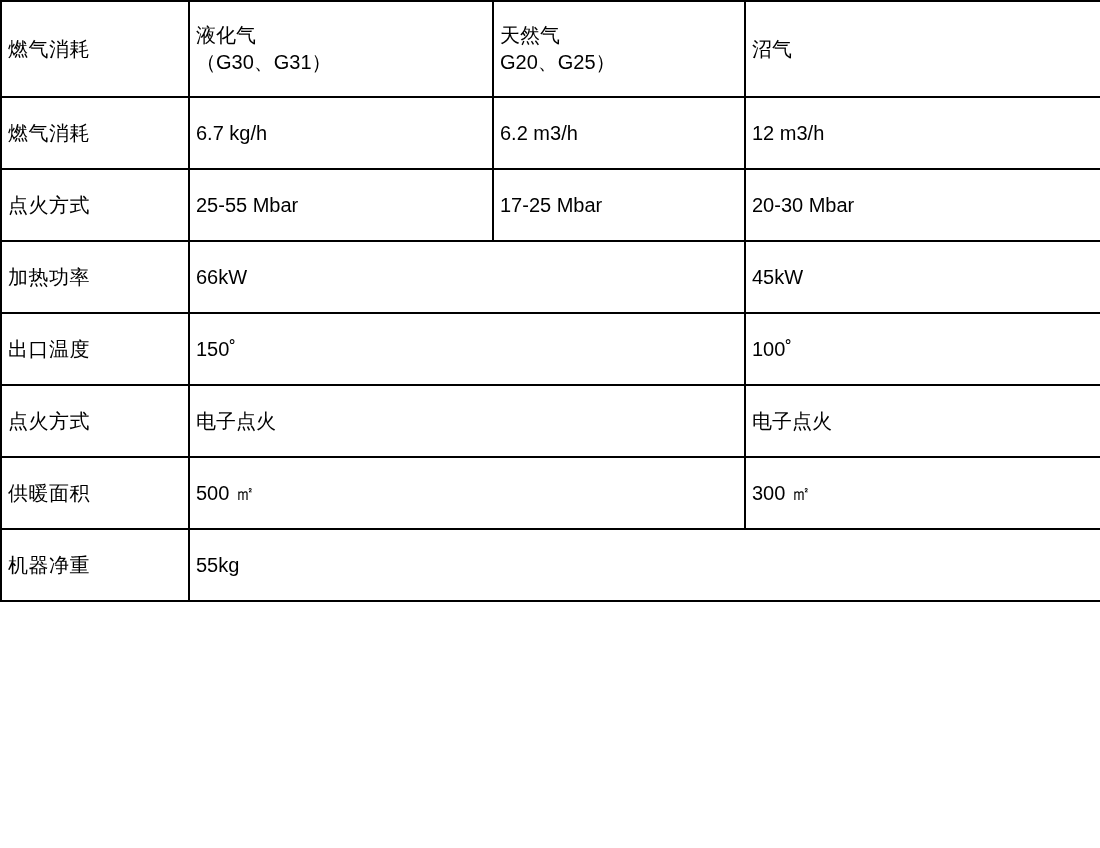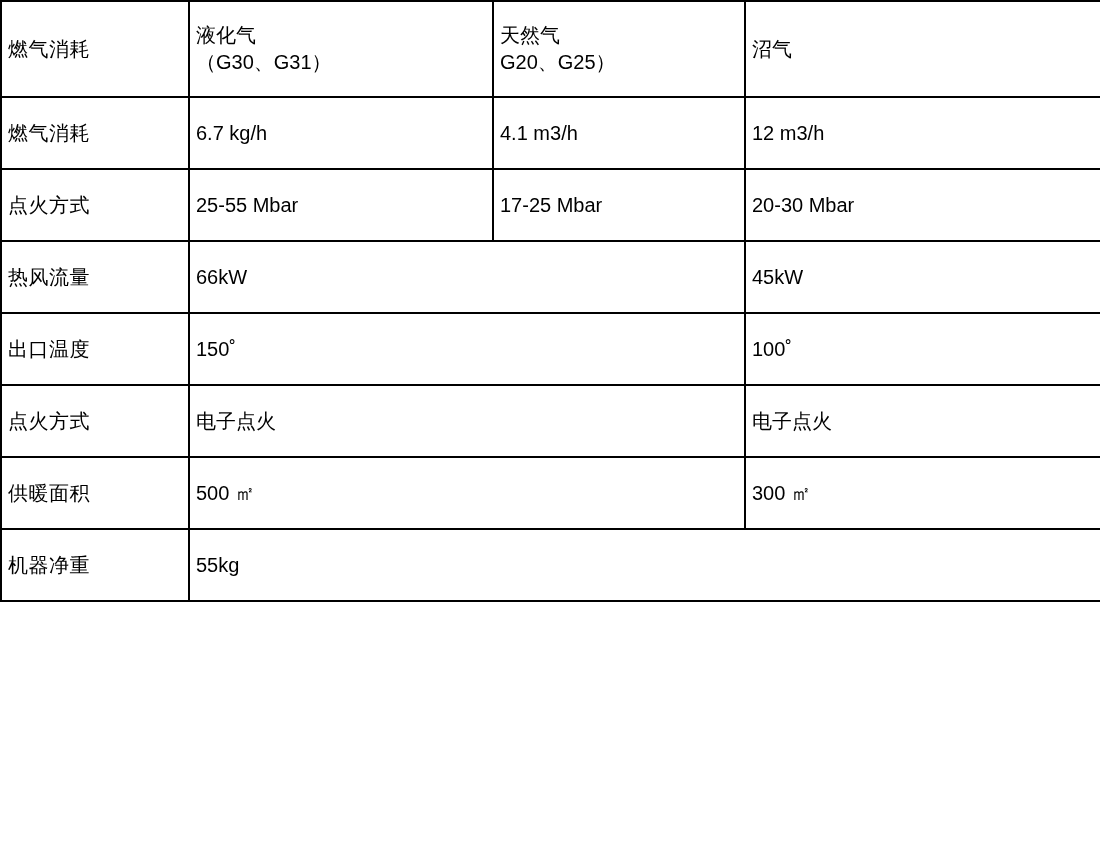--- a/index.html
+++ b/index.html
@@ -57,31 +57,31 @@
         <td class="label-cell">燃气消耗</td>
         <td class="multi-line">液化气
 （G30、G31）</td>
         <td class="multi-line">天然气
 G20、G25）</td>
         <td class="multi-line">沼气</td>
       </tr>
       <tr class="row-std">
         <td class="label-cell">燃气消耗</td>
         <td class="multi-line">6.7 kg/h</td>
-        <td class="multi-line">4.1 m3/h</td>
+        <td class="multi-line">6.2 m3/h</td>
         <td class="multi-line">12 m3/h</td>
       </tr>
       <tr class="row-std">
         <td class="label-cell">点火方式</td>
         <td class="multi-line">25-55 Mbar</td>
         <td class="multi-line">17-25 Mbar</td>
         <td class="multi-line">20-30 Mbar</td>
       </tr>
       <tr class="row-std">
-        <td class="label-cell">热风流量</td>
+        <td class="label-cell">加热功率</td>
         <td class="multi-line" colspan="2">66kW</td>
         <td class="multi-line">45kW</td>
       </tr>
       <tr class="row-std">
         <td class="label-cell">出口温度</td>
         <td class="multi-line" colspan="2">150˚</td>
         <td class="multi-line">100˚</td>
       </tr>
       <tr class="row-std">
         <td class="label-cell">点火方式</td>

